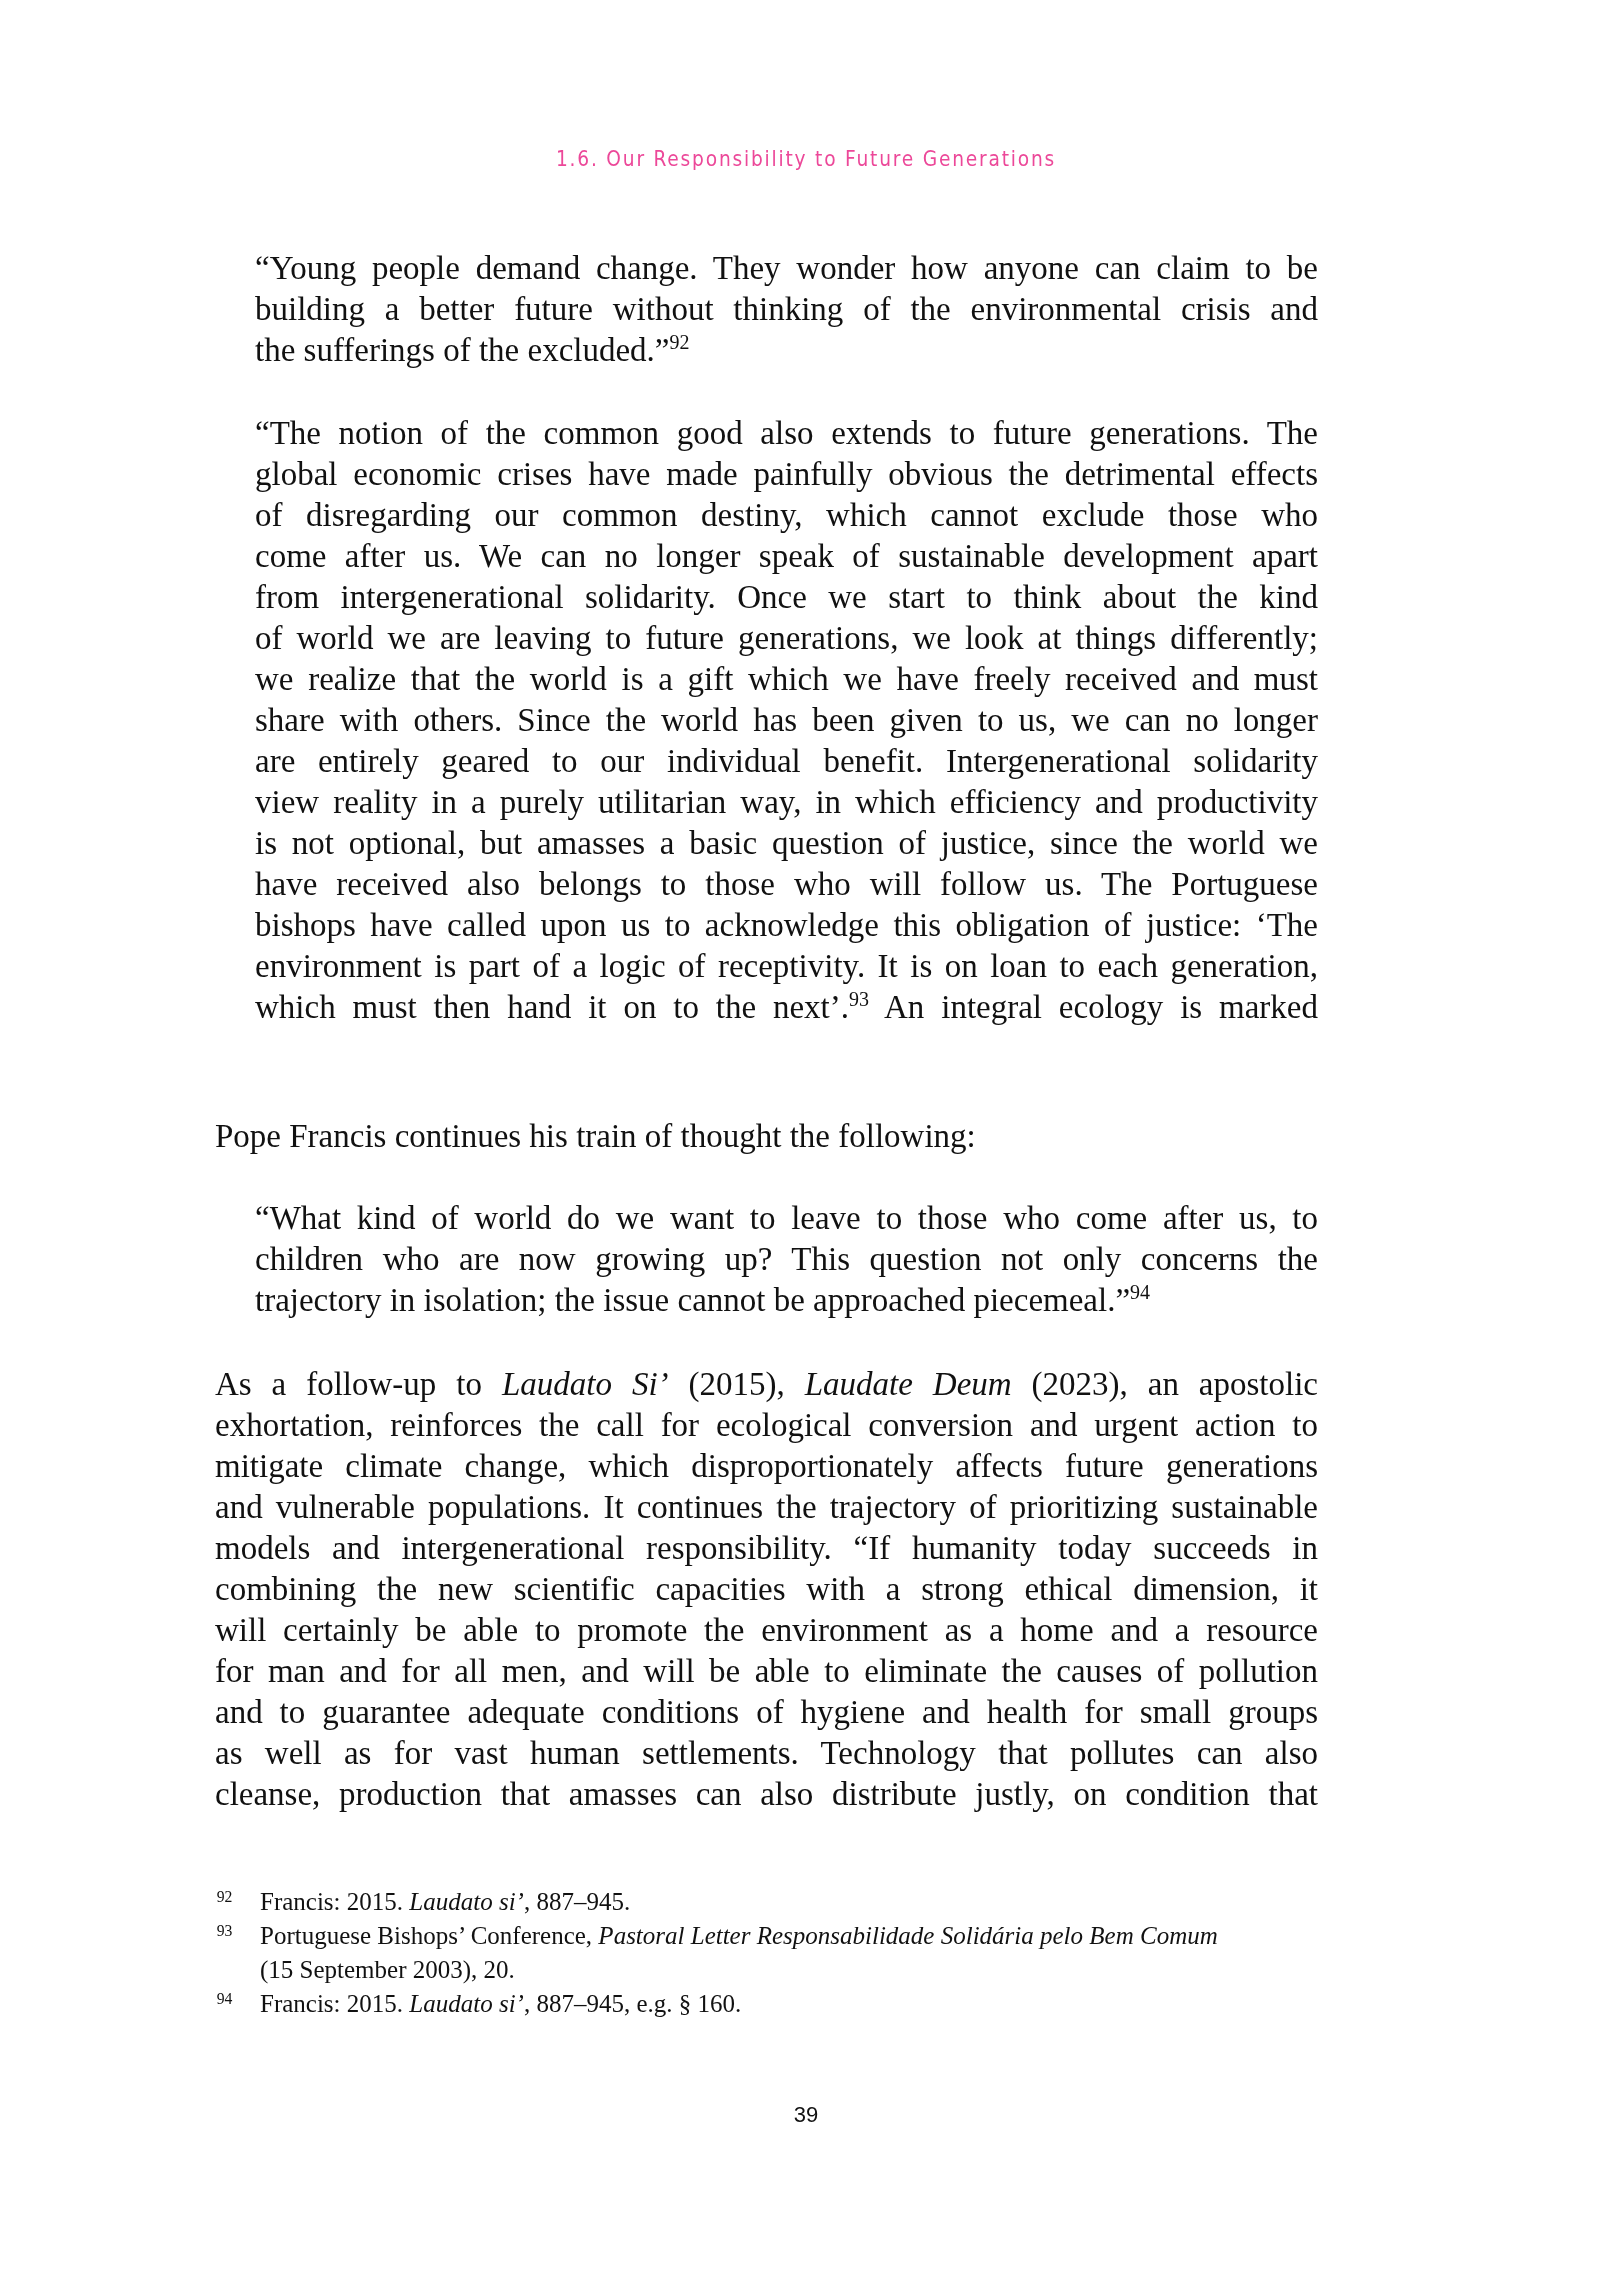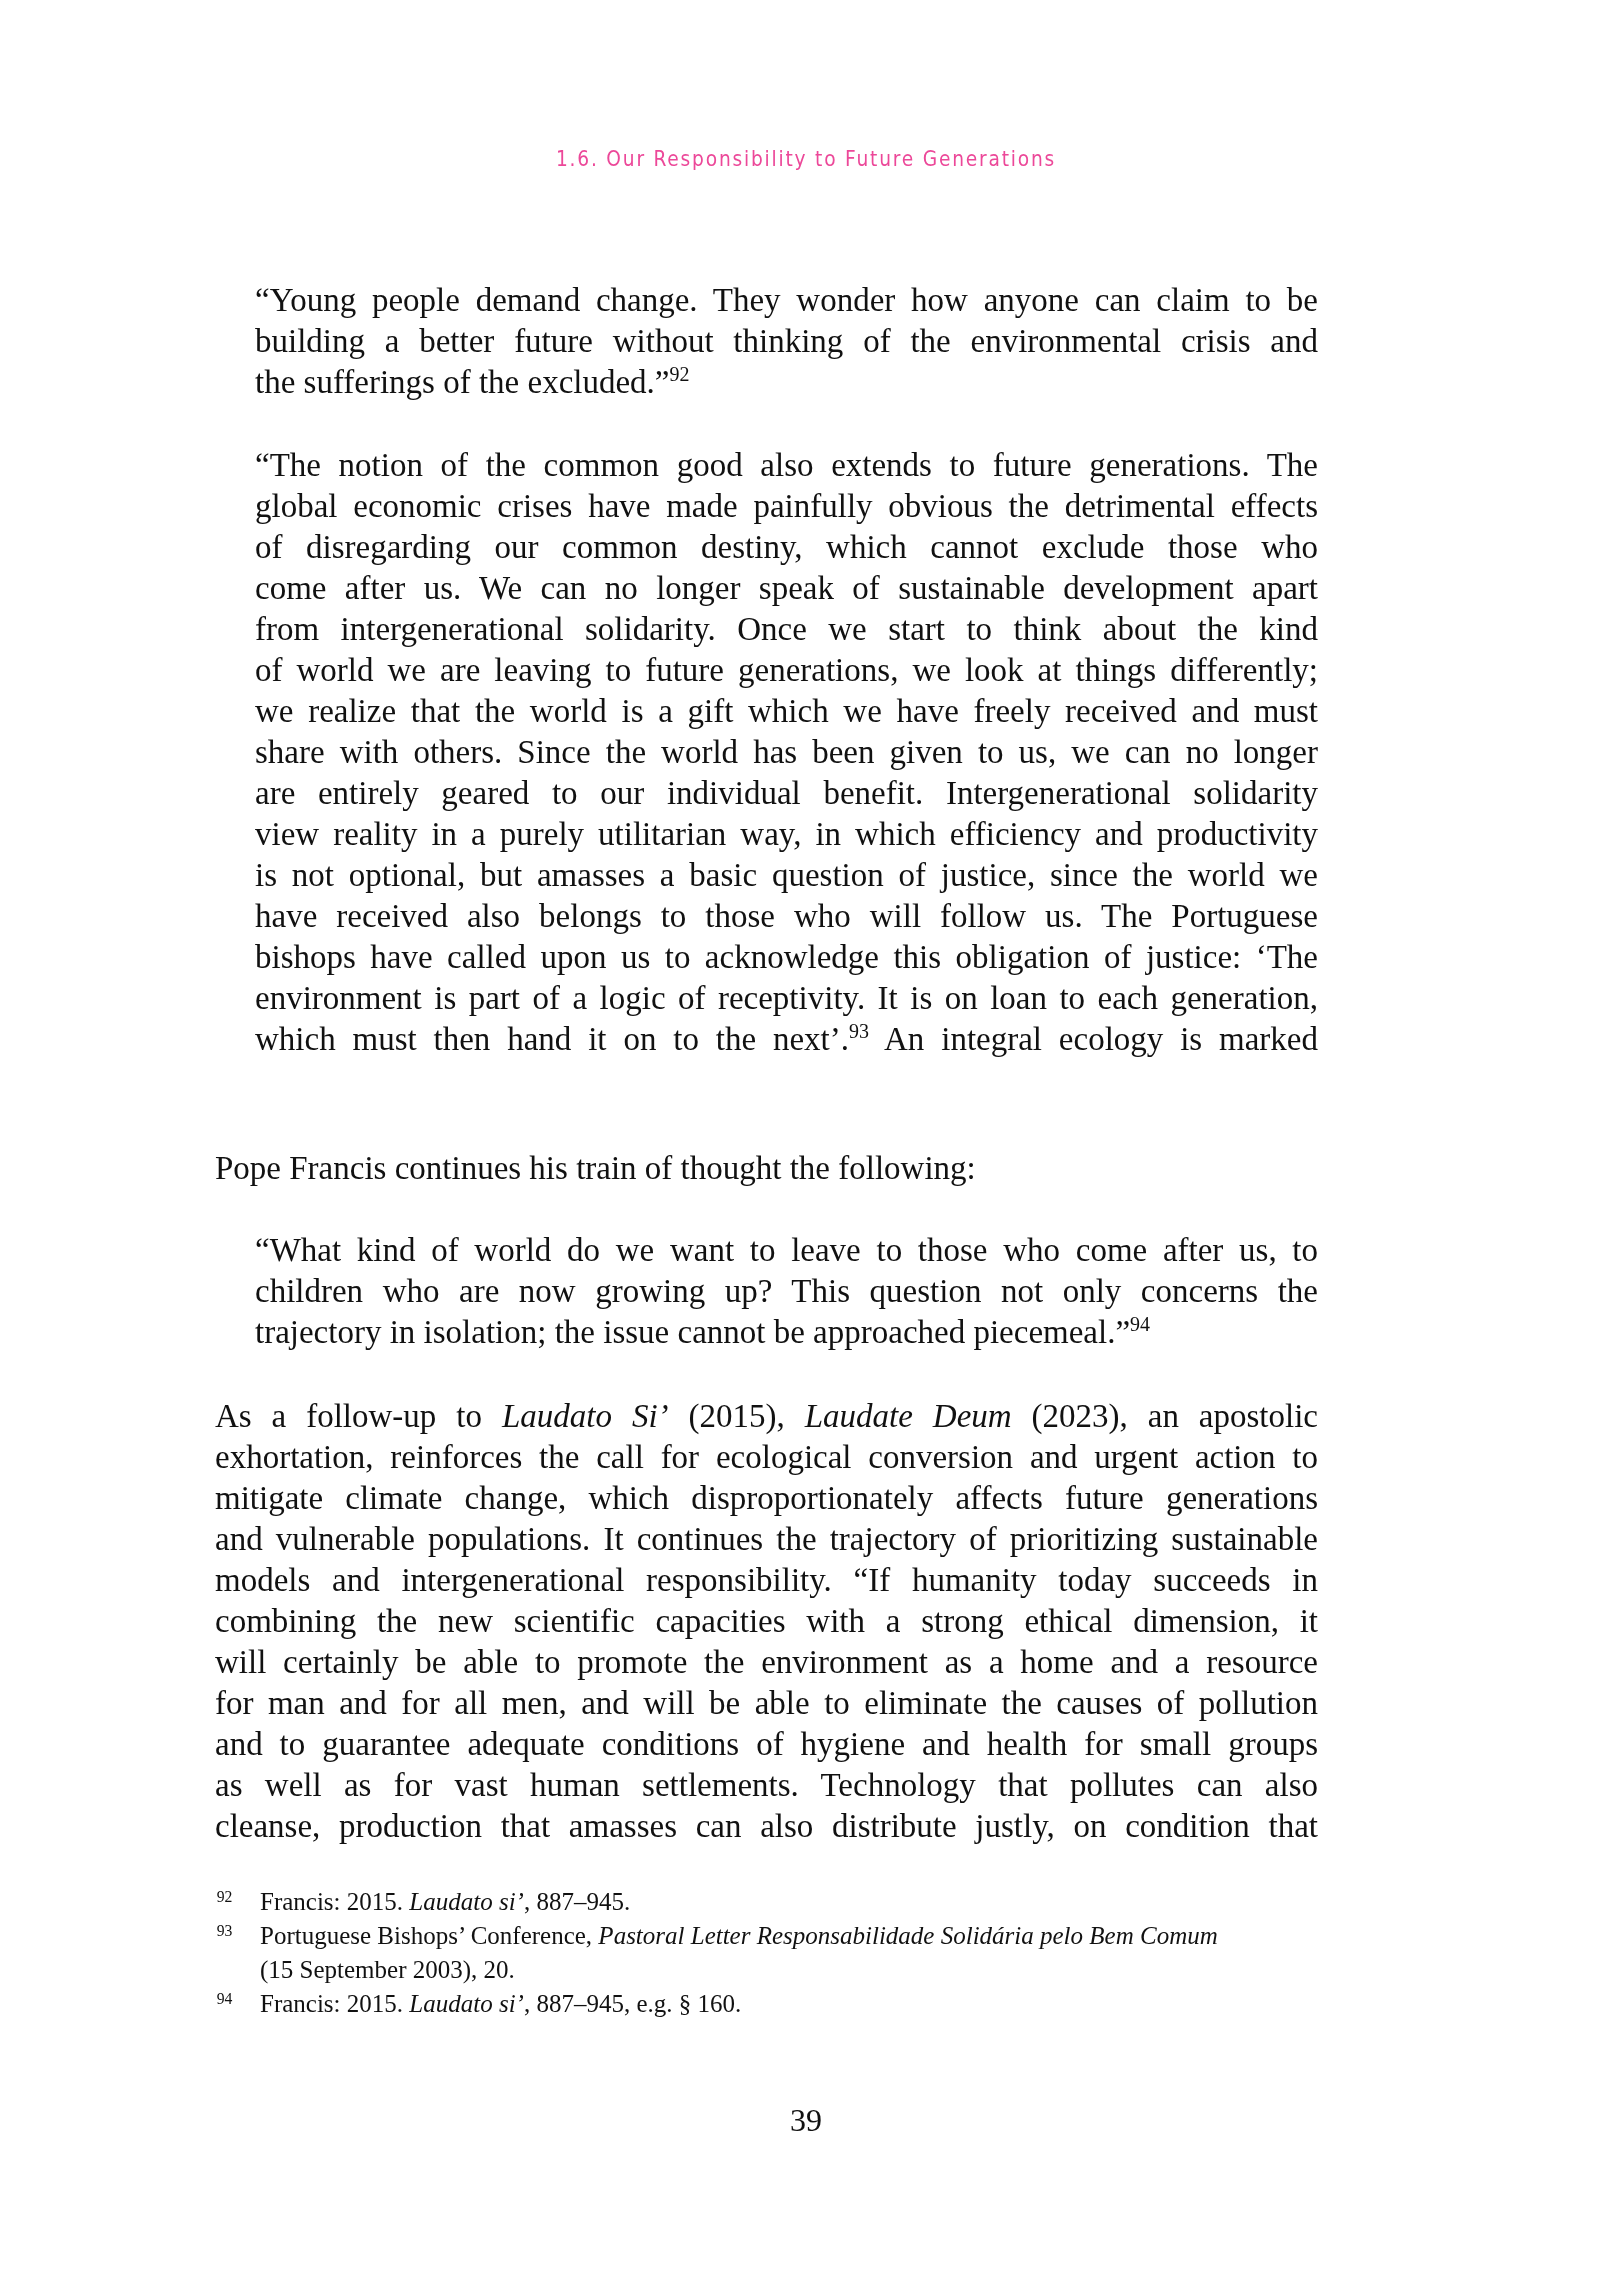--- a/index.html
+++ b/index.html
@@ -2,31 +2,31 @@
 <html style="font-size:13.2px"><head>
 <meta charset="utf-8">
 <style>
   html, body { margin: 0; padding: 0; background: #ffffff; }
   body { width: 1612px; height: 2295px; position: relative; overflow: hidden; color: #111111; }
   .running-head {
     position: absolute; left: 0; width: 1612px; top: 147px; text-align: center;
     font-family: "DejaVu Sans", sans-serif; font-size: 20.7px; letter-spacing: 1.8px; color: #ec4899;
     font-stretch: condensed;
   }
-  .block { position: absolute; font-family: "Liberation Serif", "DejaVu Serif", serif; font-size: 33px; margin-top: 32px; }
+  .block { position: absolute; font-family: "Liberation Serif", "DejaVu Serif", serif; font-size: 33px; }
   .line { display: block; height: 41px; line-height: 41px; white-space: nowrap; text-align: justify; text-align-last: justify; }
   .line.last { text-align: center; text-align-last: left; }
   .body-text { left: 215px; width: 1103px; }
   .quote-text { left: 255px; width: 1063px; }
   sup.fn { font-size: 20px; line-height: 0; vertical-align: 11.6px; }
   i { font-style: italic; }
   .footnotes { position: absolute; left: 215px; width: 1103px; top: 1885px; font-family: "Liberation Serif", "DejaVu Serif", serif; font-size: 25px; }
   .fn-row { position: relative; padding-left: 45px; line-height: 34px; }
   .fn-num { position: absolute; left: 1.7px; top: -5px; font-size: 15.7px; }
-  .page-number { position: absolute; left: 0; width: 1612px; top: 2102px; text-align: center; font-family: Liberation Serif, serif; font-size: 32px; color: #111; }
+  .page-number { position: absolute; left: 0; width: 1612px; top: 2102px; text-align: center; font-family: Liberation Sans, sans-serif; font-size: 22px; color: #111; }
 </style>
 </head>
 <body>
 
 <div class="running-head">1.6. Our Responsibility to Future Generations</div>
 
 <div class="block quote-text" style="top:248px;">
   <span class="line">“Young people demand change. They wonder how anyone can claim to be</span>
   <span class="line">building a better future without thinking of the environmental crisis and</span>
   <span class="line last"><span>the sufferings of the excluded.”</span><sup class="fn">92</sup></span>

